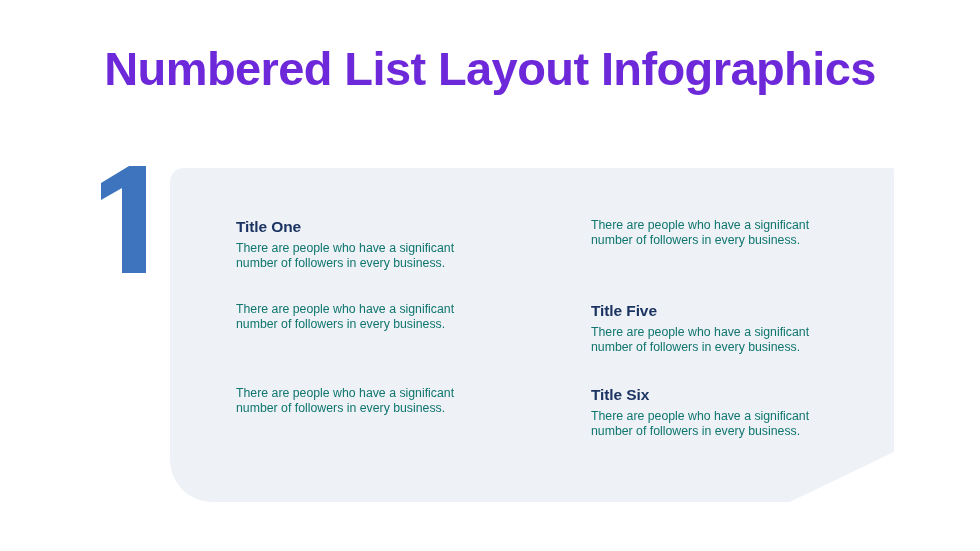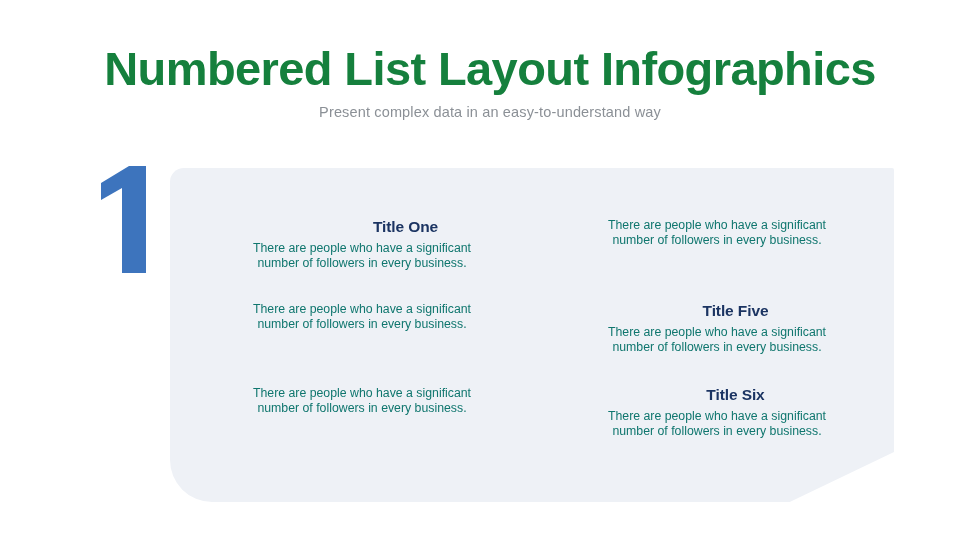--- a/index.html
+++ b/index.html
@@ -17,21 +17,21 @@
 
   
   .header {
     position:absolute;
     top:44px; left:0; width:980px;
     text-align:center;
   }
   .main-title {
     font-size:47px;
     font-weight:bold;
-    color:#15803d;
+    color:#6d28d9;
     letter-spacing:-0.6px;
     line-height:1.05;
     white-space:nowrap;
   }
   .subtitle {
     margin-top:11px;
     font-size:14.5px;
     font-weight:400;
     color:#8b9096;
     letter-spacing:0.15px;
@@ -57,21 +57,21 @@
   }
 
   
   .items {
     position:absolute;
     left:236px; top:218px;
     width:660px; height:260px;
     display:grid;
     grid-template-columns:355px 305px;
     grid-template-rows:84px 84px 84px;
-    row-gap:0; column-gap:0;text-align:center;
+    row-gap:0; column-gap:0;
   }
   .item { padding-right:16px; }
   .item-title {
     font-size:15.5px;
     font-weight:bold;
     color:#1b3462;
     letter-spacing:-0.1px;
     margin-bottom:5px;
   }
   .item-desc {
@@ -82,21 +82,20 @@
     max-width:252px;
   }
 </style>
 </head>
 <body>
 
 <div class="slide">
 
   <div class="header">
     <div class="main-title">Numbered List Layout Infographics</div>
-    <div class="subtitle">Present complex data in an easy-to-understand way</div>
   </div>
 
   <div class="numeral-wrap">
     <svg width="76" height="110" viewBox="0 0 76 110">
       <polygon points="33,0 50,0 50,107 26,107 26,22 5,34 5,17" fill="#3d74bd"></polygon>
     </svg>
   </div>
 
   <div class="panel" style="background: rgb(238, 241, 246);"></div>
 

